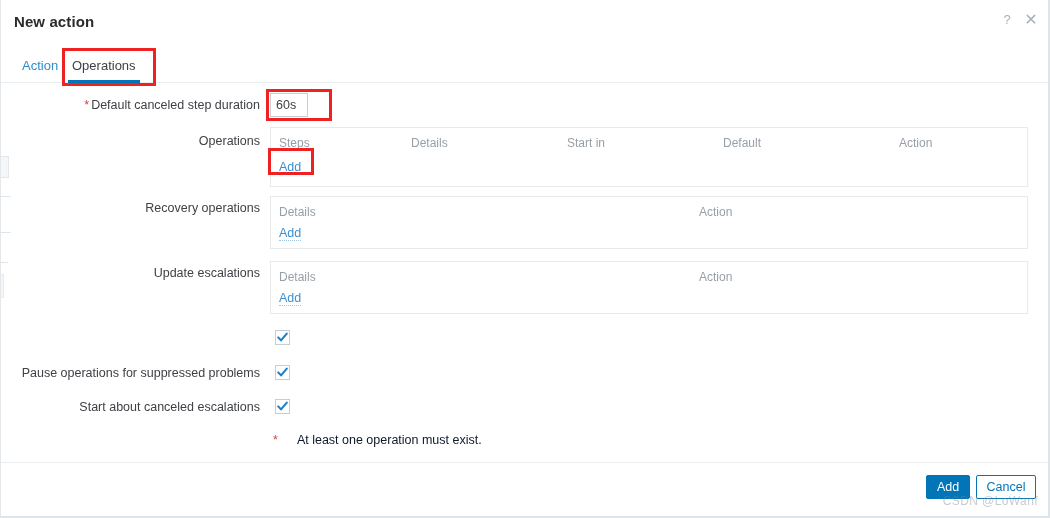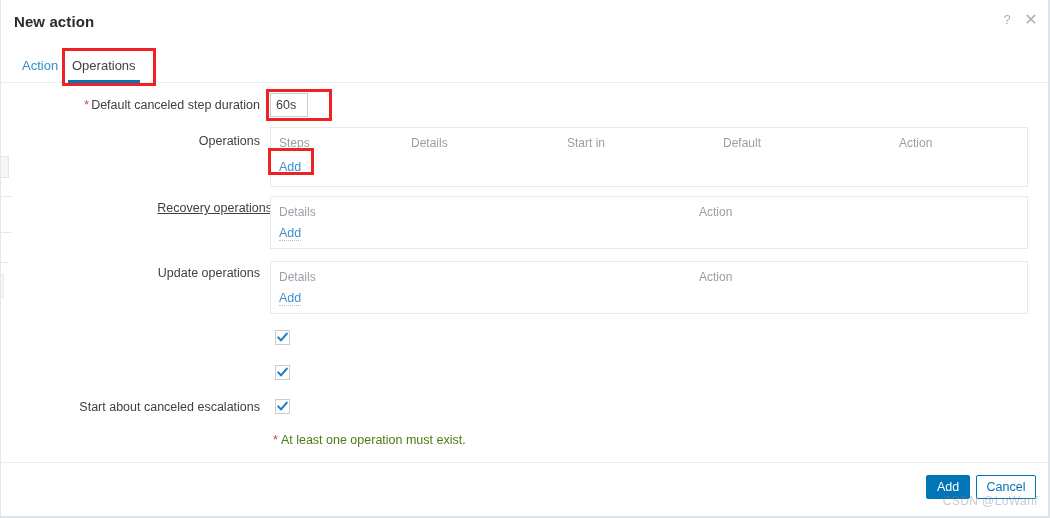--- a/index.html
+++ b/index.html
@@ -190,21 +190,21 @@
   .cbox svg { display: block; }
 
   
   #footnote {
     position: absolute;
     left: 273px; top: 433px;
     font-size: 12.5px;
     color: #d14545;
     white-space: nowrap;
   }
-  #footnote .fn-txt { color: #4d7c0f; margin-left: 3px; }
+  #footnote .fn-txt { color: #0f172a; margin-left: 19px; }
 
   
   #footer {
     position: absolute;
     left: 0; bottom: 2px;
     width: 1048px; height: 54px;
     background: #fff;
     border-top: 1px solid #ebeef0;
     z-index: 4;
   }
@@ -296,40 +296,41 @@
   <div class="lbl" style="left:140px;top:134px;width:120px;">Operations</div>
   <div class="panel" id="panel-operations">
     <div class="colhdr" style="left:8px;">Steps</div>
     <div class="colhdr" style="left:140px;">Details</div>
     <div class="colhdr" style="left:296px;">Start in</div>
     <div class="colhdr" style="left:452px;">Default</div>
     <div class="colhdr" style="left:628px;">Action</div>
     <div class="addlink" style="left:8px;top:32px;">Add</div>
   </div>
 
-  <div class="lbl" style="left:132px;top:201px;width:140px;text-decoration:underline;">Recovery operations</div>
+  <div class="lbl" style="left:120px;top:201px;width:140px;">Recovery operations</div>
   <div class="panel" id="panel-recovery">
     <div class="colhdr" style="left:8px;">Details</div>
     <div class="colhdr" style="left:428px;">Action</div>
     <div class="addlink" style="left:8px;top:29px;">Add</div>
   </div>
 
-  <div class="lbl" style="left:130px;top:266px;width:130px;">Update operations</div>
+  <div class="lbl" style="left:130px;top:266px;width:130px;">Update escalations</div>
   <div class="panel" id="panel-update">
     <div class="colhdr" style="left:8px;">Details</div>
     <div class="colhdr" style="left:428px;">Action</div>
     <div class="addlink" style="left:8px;top:29px;">Add</div>
   </div>
 
   <div class="cbox" style="top:330px;">
     <svg width="13" height="13" viewBox="0 0 13 13">
         <path d="M2.2 6.4 L5 9.4 L10.8 2.6" stroke="#1f7ec4" stroke-width="2.1" fill="none" stroke-linecap="round" stroke-linejoin="round"></path>
       </svg>
   </div>
 
+  <div class="lbl" style="left:20px;top:366px;width:240px;">Pause operations for suppressed problems</div>
   <div class="cbox" style="top:365px;">
     <svg width="13" height="13" viewBox="0 0 13 13">
         <path d="M2.2 6.4 L5 9.4 L10.8 2.6" stroke="#1f7ec4" stroke-width="2.1" fill="none" stroke-linecap="round" stroke-linejoin="round"></path>
       </svg>
   </div>
 
   <div class="lbl" style="left:20px;top:400px;width:240px;">Start about canceled escalations</div>
   <div class="cbox" style="top:399px;">
     <svg width="13" height="13" viewBox="0 0 13 13">
         <path d="M2.2 6.4 L5 9.4 L10.8 2.6" stroke="#1f7ec4" stroke-width="2.1" fill="none" stroke-linecap="round" stroke-linejoin="round"></path>

